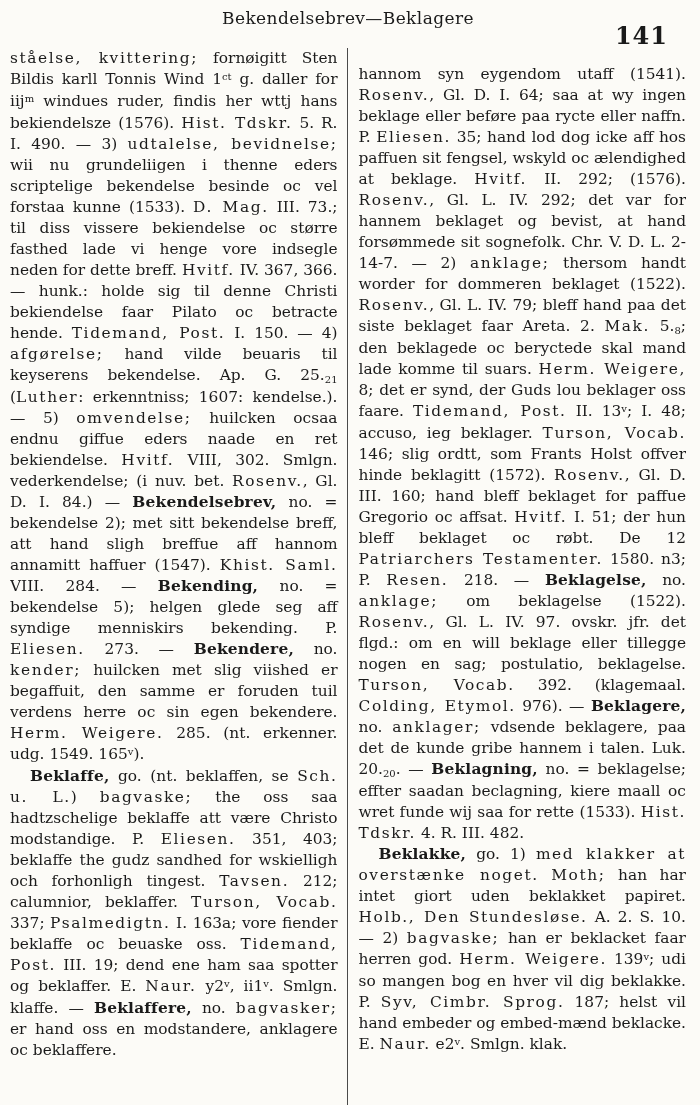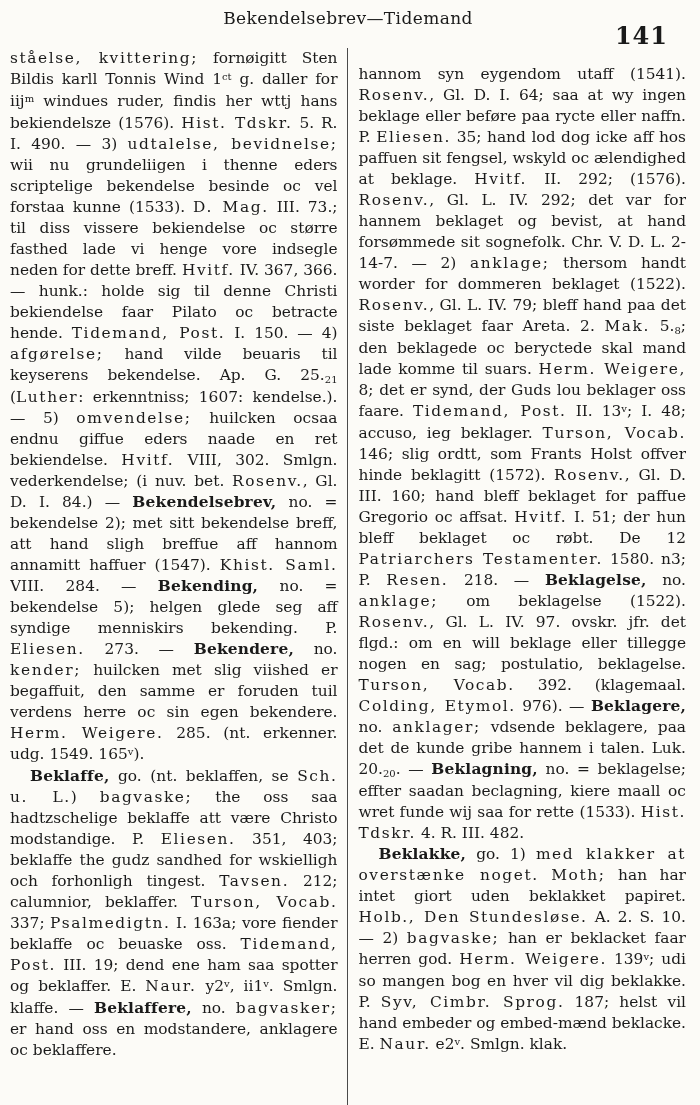--- a/index.html
+++ b/index.html
@@ -64,21 +64,21 @@
   .run-b  { font-weight: bold; letter-spacing: 0.2px; }
   .run-sp { letter-spacing: 1.6px; }
   .run-sup { font-size: 10px; position: relative; top: -4.5px; letter-spacing: 0; }
   .run-sub { font-size: 10px; position: relative; top: 3px; letter-spacing: 0; }
 </style>
 </head>
 <body>
 
 <div class="page">
   <header class="page-header">
-    <span class="running-title">Bekendelsebrev—Tidemand</span>
+    <span class="running-title">Bekendelsebrev—Beklagere</span>
     <span class="page-number">141</span>
   </header>
   <main class="columns">
     <section class="col col-left">
         <p class="para"><span class="run-sp">ståelse, kvittering;</span><span class="run-n"> fornøigitt Sten Bildis karll Tonnis Wind 1</span><span class="run-sup">ct</span><span class="run-n"> g. daller for iij</span><span class="run-sup">m</span><span class="run-n"> windues ruder, findis her wttj hans bekiendelsze (1576). </span><span class="run-sp">Hist. Tdskr.</span><span class="run-n"> 5. R. I. 490. — 3) </span><span class="run-sp">udtalelse, bevidnelse;</span><span class="run-n"> wii nu grundeliigen i thenne eders scriptelige bekendelse besinde oc vel forstaa kunne (1533). </span><span class="run-sp">D. Mag.</span><span class="run-n"> III. 73.; til diss vissere bekiendelse oc større fasthed lade vi henge vore indsegle neden for dette breff. </span><span class="run-sp">Hvitf.</span><span class="run-n"> IV. 367, 366. — hunk.: holde sig til denne Christi bekiendelse faar Pilato oc betracte hende. </span><span class="run-sp">Tidemand, Post.</span><span class="run-n"> I. 150. — 4) </span><span class="run-sp">afgørelse;</span><span class="run-n"> hand vilde beuaris til keyserens bekendelse. Ap. G. 25.</span><span class="run-sub">21</span><span class="run-n"> (</span><span class="run-sp">Luther</span><span class="run-n">: erkenntniss; 1607: kendelse.). — 5) </span><span class="run-sp">omvendelse;</span><span class="run-n"> huilcken ocsaa endnu giffue eders naade en ret bekiendelse. </span><span class="run-sp">Hvitf.</span><span class="run-n"> VIII, 302. Smlgn. vederkendelse; (i nuv. bet. </span><span class="run-sp">Rosenv.</span><span class="run-n">, Gl. D. I. 84.) — </span><span class="run-b">Bekendelsebrev,</span><span class="run-n"> no. = bekendelse 2); met sitt bekendelse breff, att hand sligh breffue aff hannom annamitt haffuer (1547). </span><span class="run-sp">Khist. Saml.</span><span class="run-n"> VIII. 284. — </span><span class="run-b">Bekending,</span><span class="run-n"> no. = bekendelse 5); helgen glede seg aff syndige menniskirs bekending. P. </span><span class="run-sp">Eliesen.</span><span class="run-n"> 273. — </span><span class="run-b">Bekendere,</span><span class="run-n"> no. </span><span class="run-sp">kender;</span><span class="run-n"> huilcken met slig viished er begaffuit, den samme er foruden tuil verdens herre oc sin egen bekendere. </span><span class="run-sp">Herm. Weigere.</span><span class="run-n"> 285. (nt. erkenner. udg. 1549. 165</span><span class="run-sup">v</span><span class="run-n">).</span></p>
         <p class="para indent"><span class="run-b">Beklaffe,</span><span class="run-n"> go. (nt. beklaffen, se </span><span class="run-sp">Sch. u. L.</span><span class="run-n">) </span><span class="run-sp">bagvaske;</span><span class="run-n"> the oss saa hadtzschelige beklaffe att være Christo modstandige. P. </span><span class="run-sp">Eliesen.</span><span class="run-n"> 351, 403; beklaffe the gudz sandhed for wskielligh och forhonligh tingest. </span><span class="run-sp">Tavsen.</span><span class="run-n"> 212; calumnior, beklaffer. </span><span class="run-sp">Turson, Vocab.</span><span class="run-n"> 337; </span><span class="run-sp">Psalmedigtn.</span><span class="run-n"> I. 163a; vore fiender beklaffe oc beuaske oss. </span><span class="run-sp">Tidemand, Post.</span><span class="run-n"> III. 19; dend ene ham saa spotter og beklaffer. E. </span><span class="run-sp">Naur.</span><span class="run-n"> y2</span><span class="run-sup">v</span><span class="run-n">, ii1</span><span class="run-sup">v</span><span class="run-n">. Smlgn. klaffe. — </span><span class="run-b">Beklaffere,</span><span class="run-n"> no. </span><span class="run-sp">bagvasker;</span><span class="run-n"> er hand oss en modstandere, anklagere oc beklaffere. </span></p>
       </section>
     <div class="column-divider"></div>
     <section class="col col-right">
         <p class="para"><span class="run-n">hannom syn eygendom utaff (1541). </span><span class="run-sp">Rosenv.</span><span class="run-n">, Gl. D. I. 64; saa at wy ingen beklage eller beføre paa rycte eller naffn. P. </span><span class="run-sp">Eliesen.</span><span class="run-n"> 35; hand lod dog icke aff hos paffuen sit fengsel, wskyld oc ælendighed at beklage. </span><span class="run-sp">Hvitf.</span><span class="run-n"> II. 292; (1576). </span><span class="run-sp">Rosenv.</span><span class="run-n">, Gl. L. IV. 292; det var for hannem beklaget og bevist, at hand forsømmede sit sognefolk. Chr. V. D. L. 2-14-7. — 2) </span><span class="run-sp">anklage;</span><span class="run-n"> thersom handt worder for dommeren beklaget (1522). </span><span class="run-sp">Rosenv.</span><span class="run-n">, Gl. L. IV. 79; bleff hand paa det siste beklaget faar Areta. 2. </span><span class="run-sp">Mak.</span><span class="run-n"> 5.</span><span class="run-sub">8</span><span class="run-n">; den beklagede oc beryctede skal mand lade komme til suars. </span><span class="run-sp">Herm. Weigere,</span><span class="run-n"> 8; det er synd, der Guds lou beklager oss faare. </span><span class="run-sp">Tidemand, Post.</span><span class="run-n"> II. 13</span><span class="run-sup">v</span><span class="run-n">; I. 48; accuso, ieg beklager. </span><span class="run-sp">Turson, Vocab.</span><span class="run-n"> 146; slig ordtt, som Frants Holst offver hinde beklagitt (1572). </span><span class="run-sp">Rosenv.</span><span class="run-n">, Gl. D. III. 160; hand bleff beklaget for paffue Gregorio oc affsat. </span><span class="run-sp">Hvitf.</span><span class="run-n"> I. 51; der hun bleff beklaget oc røbt. De 12 </span><span class="run-sp">Patriarchers Testamenter.</span><span class="run-n"> 1580. n3; P. </span><span class="run-sp">Resen.</span><span class="run-n"> 218. — </span><span class="run-b">Beklagelse,</span><span class="run-n"> no. </span><span class="run-sp">anklage;</span><span class="run-n"> om beklagelse (1522). </span><span class="run-sp">Rosenv.</span><span class="run-n">, Gl. L. IV. 97. ovskr. jfr. det flgd.: om en will beklage eller tillegge nogen en sag; postulatio, beklagelse. </span><span class="run-sp">Turson, Vocab.</span><span class="run-n"> 392. (klagemaal. </span><span class="run-sp">Colding, Etymol.</span><span class="run-n"> 976). — </span><span class="run-b">Beklagere,</span><span class="run-n"> no. </span><span class="run-sp">anklager;</span><span class="run-n"> vdsende beklagere, paa det de kunde gribe hannem i talen. Luk. 20.</span><span class="run-sub">20</span><span class="run-n">. — </span><span class="run-b">Beklagning,</span><span class="run-n"> no. = beklagelse; effter saadan beclagning, kiere maall oc wret funde wij saa for rette (1533). </span><span class="run-sp">Hist. Tdskr.</span><span class="run-n"> 4. R. III. 482.</span></p>

